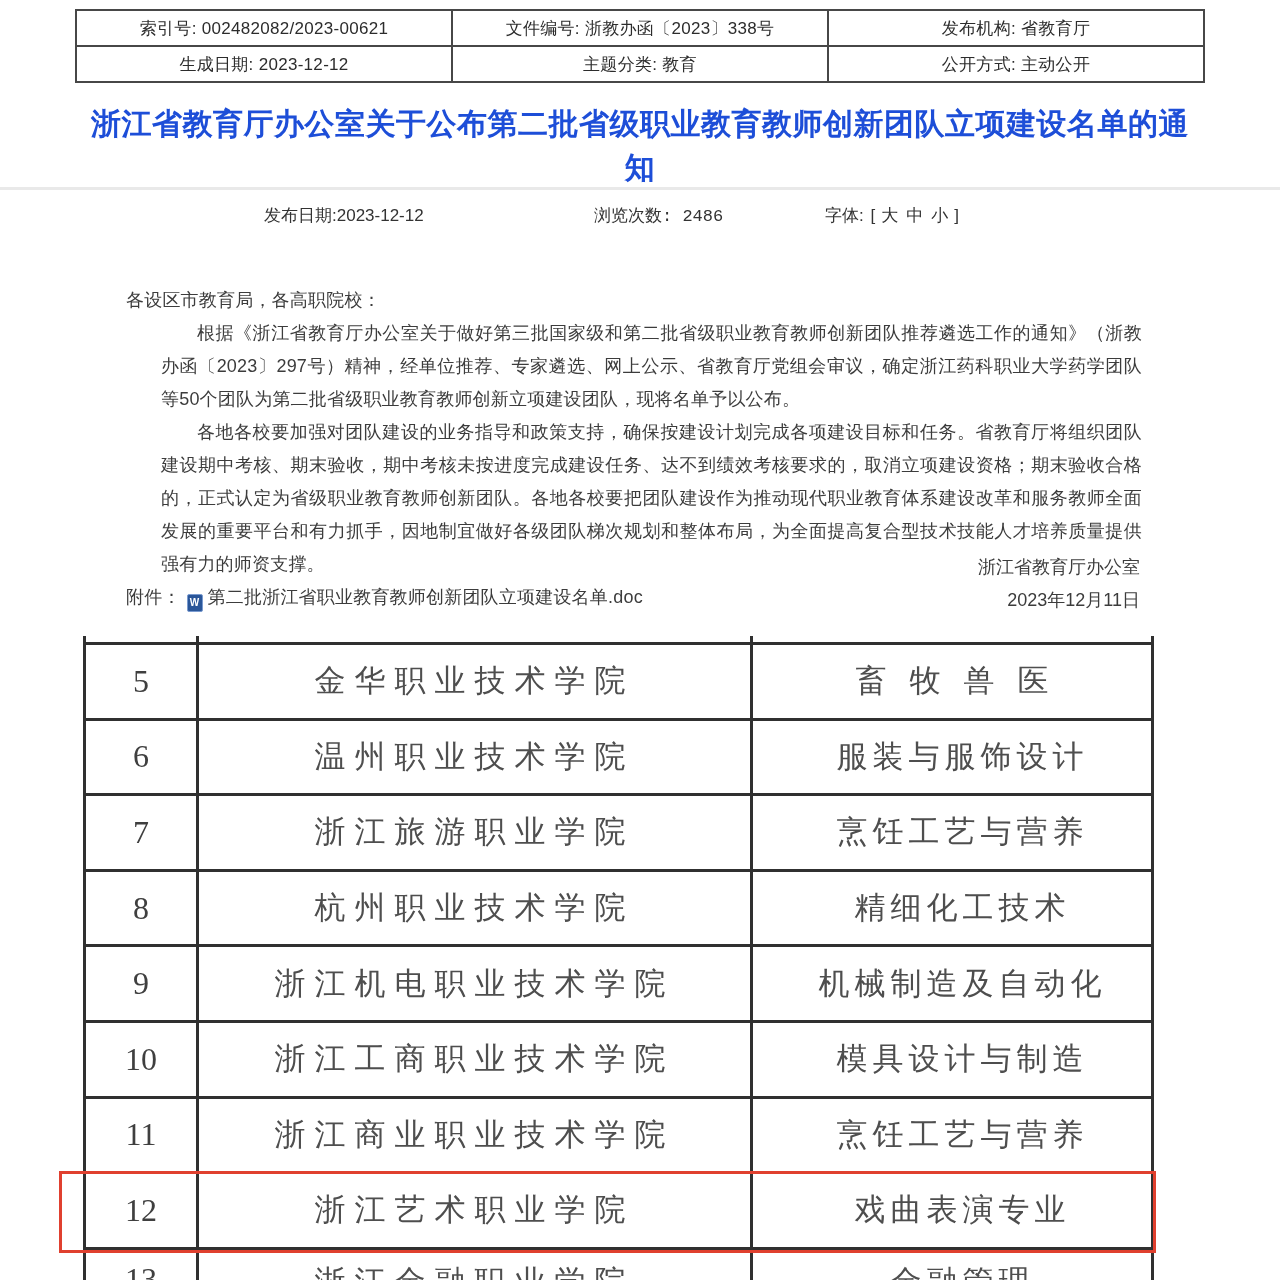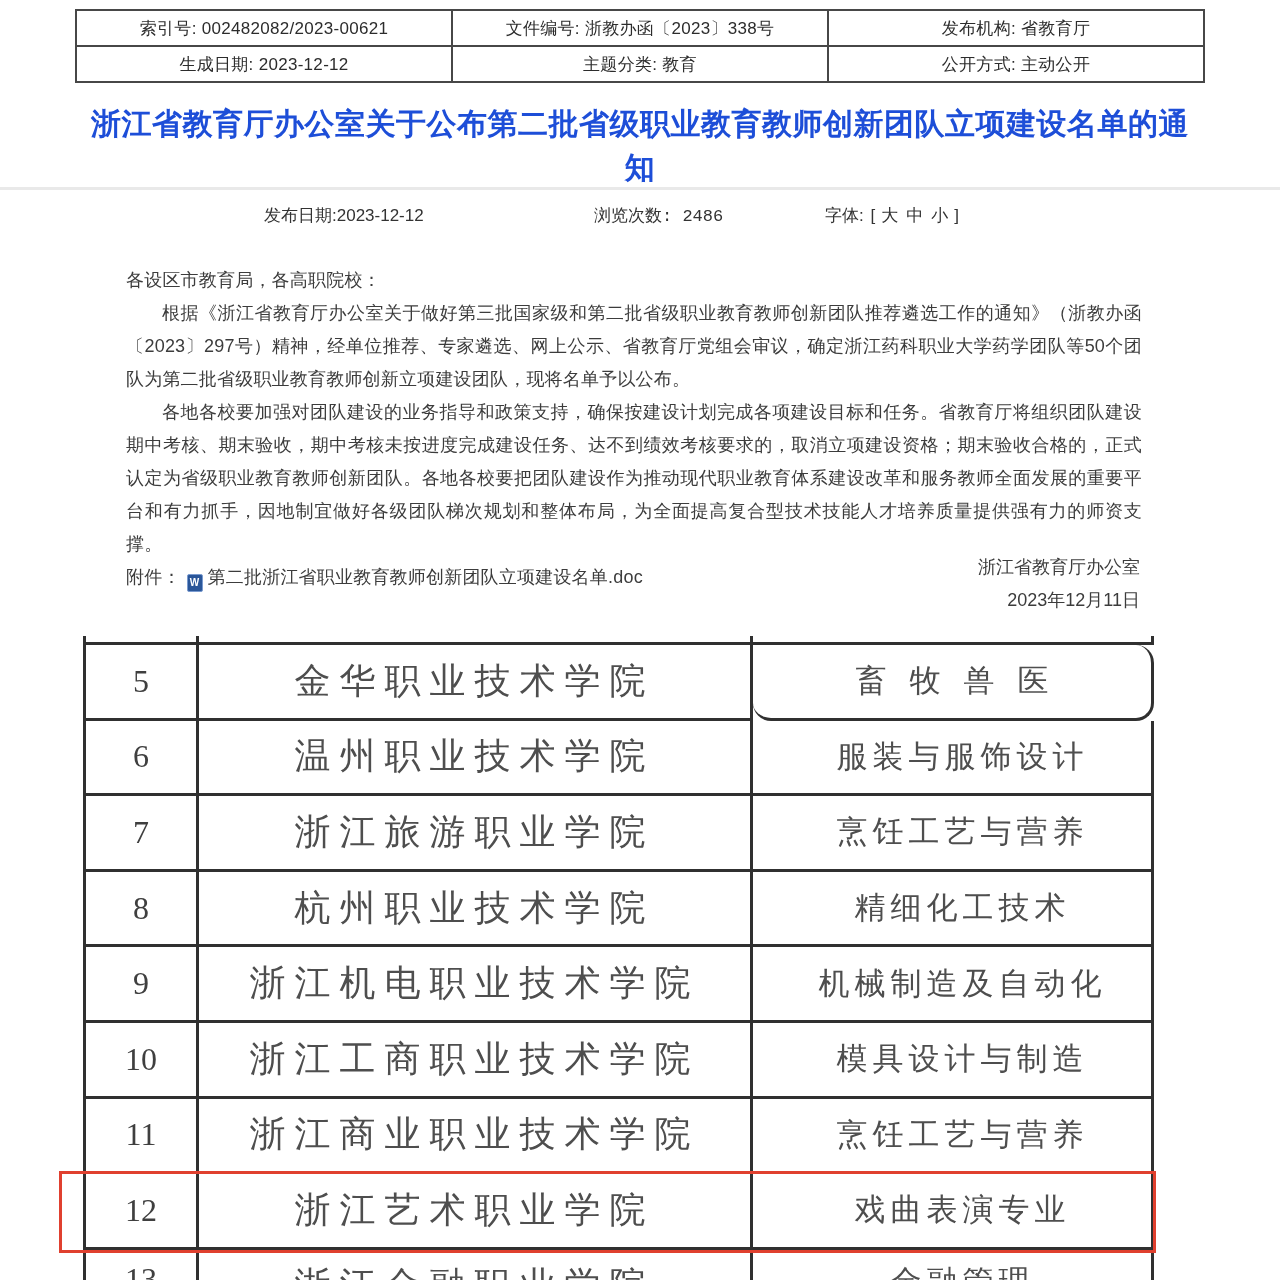--- a/index.html
+++ b/index.html
@@ -37,25 +37,25 @@
   .info-bar { position:absolute; left:0; top:204px; width:1280px; height:24px; font-size:17px; color:#333; }
   .info-item { position:absolute; white-space:nowrap; }
   .info-date  { left:264px; }
   .info-views { left:594px;font-family:Liberation Mono, monospace; }
   .info-font  { left:825px; }
   .font-opt { display:inline-block; margin:0 4px; cursor:pointer; }
   .bracket { display:inline-block; margin:0 2px; }
 
   
   .content {
-    position:absolute; left:126px; top:264px; width:1016px;
+    position:absolute; left:126px; top:284px; width:1016px;
     font-size:18px; line-height:33px; color:#3c3c3c; text-align:justify;
     letter-spacing:0.2px;
   }
-  .content p.indent { text-indent:2em; }
+  .content p.indent { text-indent:2em;margin-left:35px; }
   .attach-line { white-space:nowrap; }
   .doc-icon {
     display:inline-flex; width:16px; height:18px; margin:0 5px 0 6px;
     background:#2a5699; border:1px solid #7a9bd0; border-radius:2px;
     color:#fff; font-size:10px; font-weight:700;
     align-items:center; justify-content:center; vertical-align:-3px;
   }
 
   
   .signature { position:absolute; left:640px; top:551px; width:500px; text-align:right;
@@ -69,23 +69,23 @@
     font-family:"Liberation Serif", serif; color:#4e4e4e;
   }
   .t-cell {
     border-right:3px solid #303030; border-bottom:3px solid #303030;
     display:flex; align-items:center; justify-content:center; overflow:hidden;
   }
   .t-cell.first { border-left:3px solid #303030; }
   .stub-cell { border-bottom:none; }
   .stub-cell.sb { border-bottom:3px solid #303030; }
   .num-cell { font-size:32px; color:#3f3f3f; }
-  .school-cell { font-size:36px; letter-spacing:9px; }
+  .school-cell { font-size:31px; letter-spacing:9px; }
   .major-cell  { font-size:31px; letter-spacing:5px; padding-left:21px; }
-  .major-wide  { letter-spacing:23px; padding-left:23px;border-radius:18px; }
+  .major-wide  { letter-spacing:23px; padding-left:23px; }
 
   
   .highlight-box {
     position:absolute; left:59px; top:1171px; width:1097px; height:82px;
     border:3px solid #e0402f; background:transparent; z-index:5;
   }
 </style>
 </head>
 <body>
 

